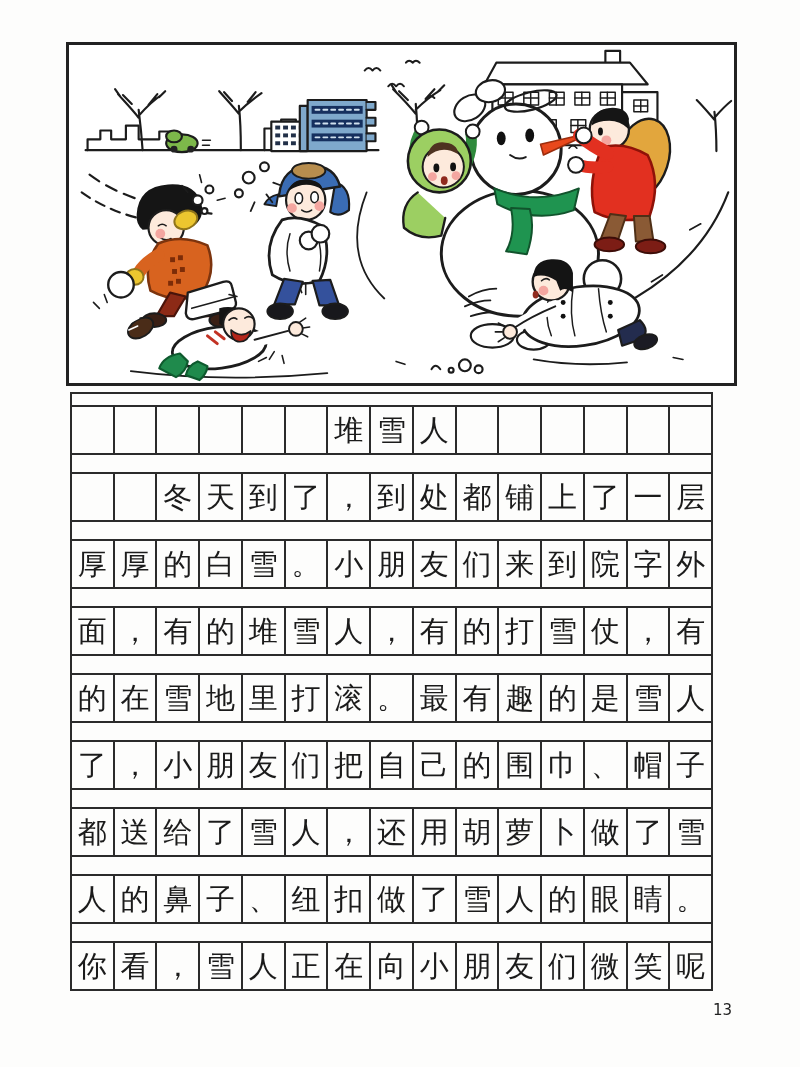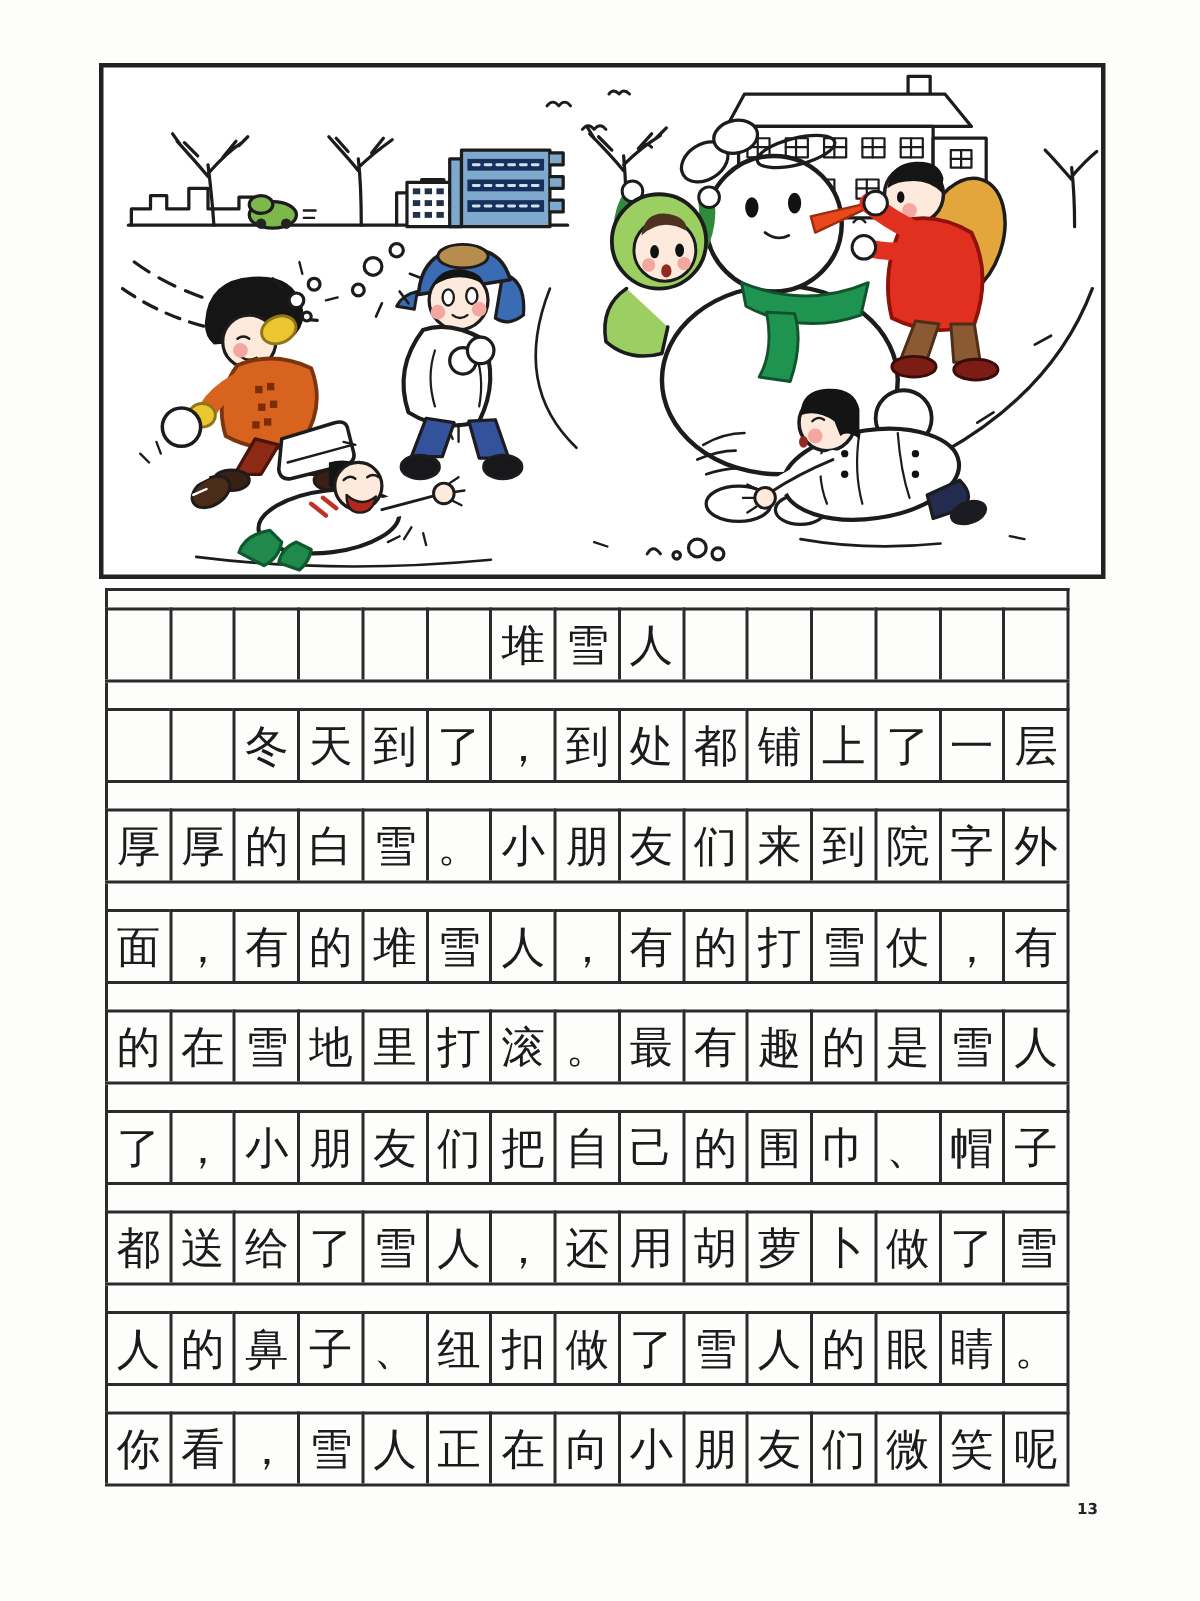--- a/index.html
+++ b/index.html
@@ -12,21 +12,21 @@
   
   .grid{position:absolute;left:70px;top:392px;width:643px;}
   .strip{height:17px;border-left:2px solid #2b2b2b;border-right:2px solid #2b2b2b;box-sizing:border-box;}
   .strip:first-child{height:13px;border-top:2px solid #2b2b2b;}
   .row{display:flex;height:48px;border-bottom:2px solid #2b2b2b;box-sizing:content-box;}
   .cell{flex:1;border-top:2px solid #2b2b2b;border-left:2px solid #2b2b2b;box-sizing:border-box;
         display:flex;align-items:center;justify-content:center;
         font-size:29px;color:#1b1b1b;line-height:1;}
   .cell:last-child{border-right:2px solid #2b2b2b;}
   
-  .page-num{position:absolute;right:68px;top:1001px;font-size:10px;font-weight:bold;color:#222;margin-left:44px;}
+  .page-num{position:absolute;right:68px;top:1001px;font-size:15px;font-weight:normal;color:#222;margin-left:44px;}
 </style>
 </head>
 <body>
 
 <div class="page">
 
   <div class="art-panel">
     <svg viewBox="0 0 671 344">
       <g stroke="#1c1c1c" fill="none" stroke-width="2.2" stroke-linecap="round" stroke-linejoin="round">
 

